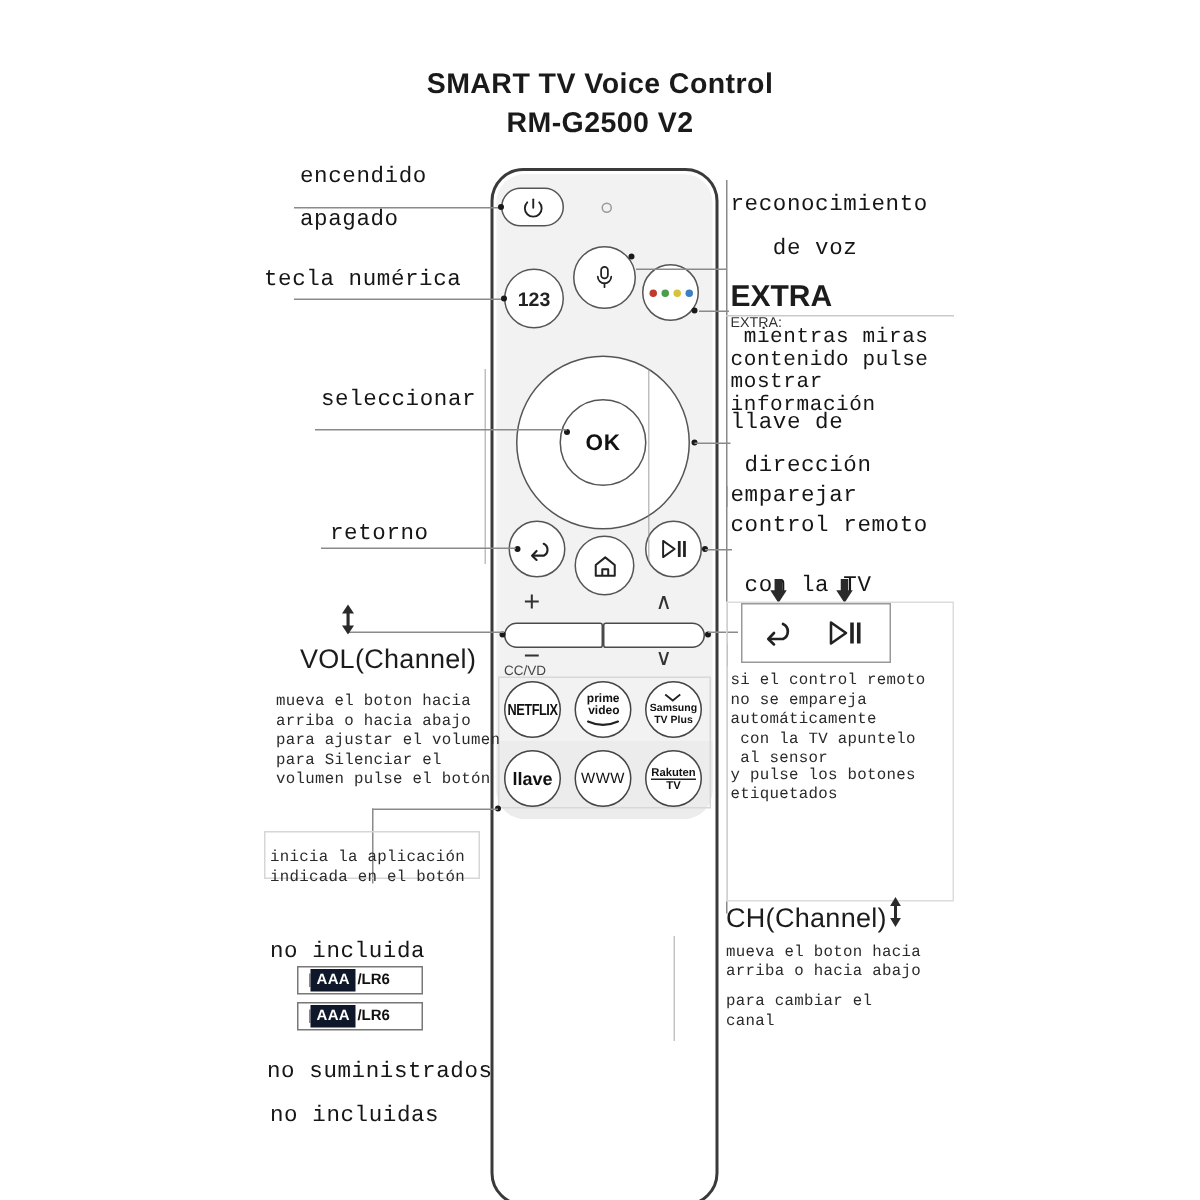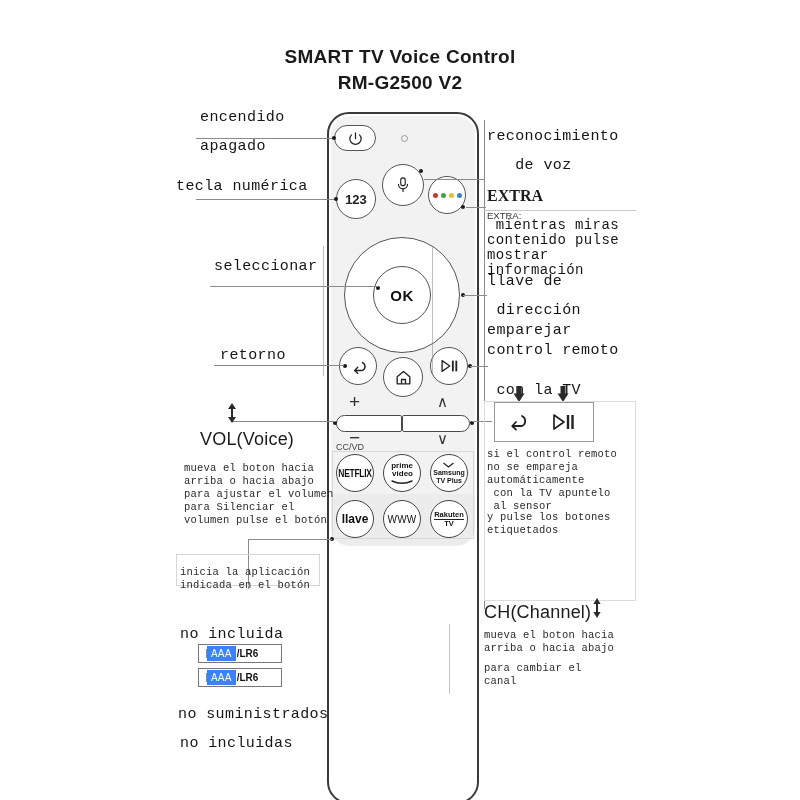--- a/index.html
+++ b/index.html
@@ -112,34 +112,34 @@
   .dot{position:absolute;width:4px;height:4px;border-radius:50%;background:#1a1a1a;}
 
   
   .note{position:absolute;white-space:pre;}
   .big{font-family:"Liberation Mono","DejaVu Sans Mono",monospace;font-size:15px;
        color:#161616;line-height:29px;letter-spacing:.4px;}
   .small{font-family:"Liberation Mono","DejaVu Sans Mono",monospace;font-size:10.5px;
        color:#2a2a2a;line-height:13px;letter-spacing:.2px;}
   .hdr{font-family:"Liberation Sans",sans-serif;font-size:17px;color:#1c1c1c;
        letter-spacing:.2px;}
-  .hdr-b{font-family:Liberation Serif, serif;font-size:16px;color:#1c1c1c;}
+  .hdr-b{font-family:Liberation Sans, sans-serif;font-size:20px;color:#1c1c1c;}
 
   
   #pair-box{position:absolute;left:494px;top:378px;width:100px;height:40px;
     border:1px solid #999;box-sizing:border-box;background:#fff;}
   .pair-ico{position:absolute;top:385px;}
 
   
   .batt{position:absolute;width:84px;height:19px;border:1px solid #777;
     box-sizing:border-box;background:#fff;display:flex;align-items:center;}
   .batt .tip{width:6px;height:9px;background:#fff;border-right:1px solid #888;
     margin-left:1px;}
-  .batt .aaa{background:#3b82f6;color:#fff;font-family:"Liberation Sans",sans-serif;
-    font-weight:normal;font-size:10px;padding:2px 4px;letter-spacing:.2px;}
+  .batt .aaa{background:#0f172a;color:#fff;font-family:"Liberation Sans",sans-serif;
+    font-weight:bold;font-size:10px;padding:2px 4px;letter-spacing:.2px;}
   .batt .lr6{font-family:"Liberation Sans",sans-serif;font-weight:bold;font-size:10px;
     color:#111;padding-left:1px;}
 
   svg{display:block;}
 </style>
 </head>
 <body>
 
 <div id="stage">
 
@@ -311,21 +311,21 @@
 
   <div class="note big" style="left:220px;top:317px;text-align:right;">retorno</div>
 
   <div class="abs" style="left:225px;top:378px;">
     <svg width="14" height="22" viewBox="0 0 14 22">
       <path d="M7 1 L11 7 H3 Z" fill="#2a2a2a"></path>
       <rect x="6" y="6" width="2" height="10" fill="#2a2a2a"></rect>
       <path d="M7 21 L11 15 H3 Z" fill="#2a2a2a"></path>
     </svg>
   </div>
-  <div class="note hdr" style="left:200px;top:405px;font-size:18px;">VOL(Voice)</div>
+  <div class="note hdr" style="left:200px;top:405px;font-size:18px;">VOL(Channel)</div>
   <div class="note small" style="left:184px;top:438px;">mueva el boton hacia
 arriba o hacia abajo
 para ajustar el volumen
 para Silenciar el
 volumen pulse el botón</div>
 
   <div class="abs" style="left:176px;top:530px;width:142px;height:30px;border:1px solid #d6d6d6;"></div>
   <div class="note small" style="left:180px;top:542px;">inicia la aplicación
 indicada en el botón</div>
 

